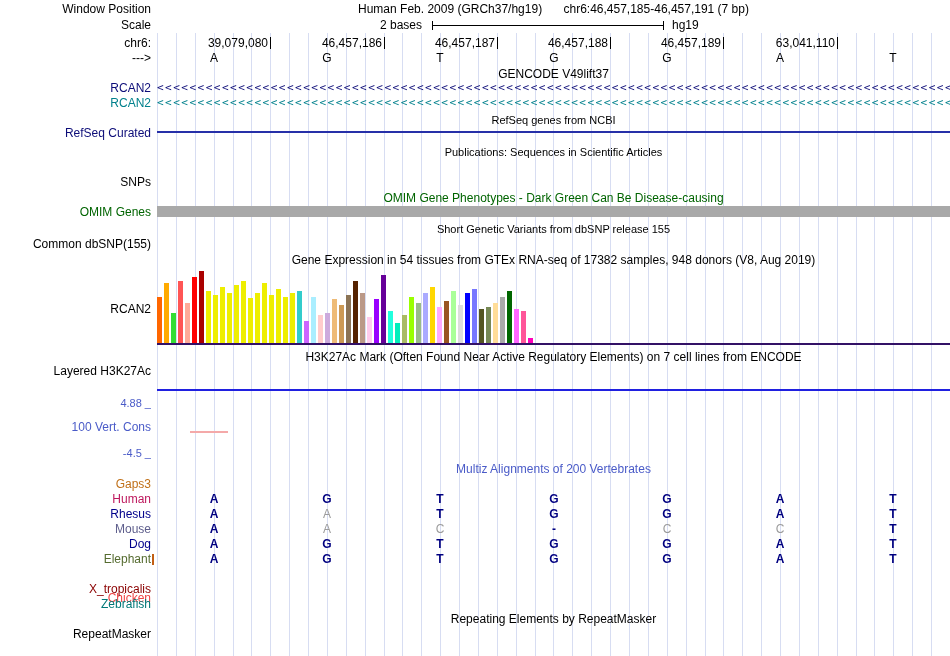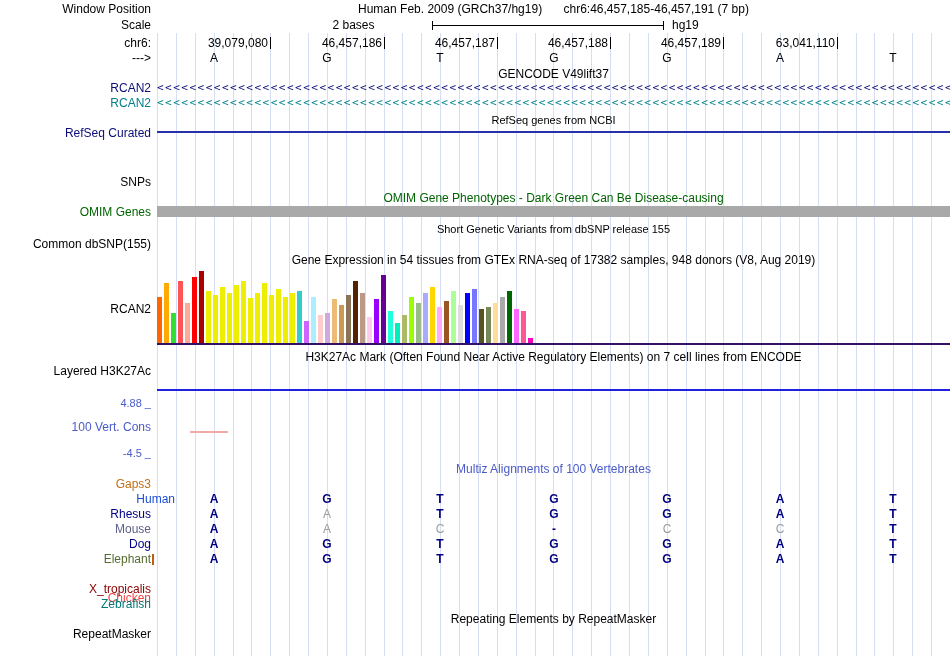--- a/index.html
+++ b/index.html
@@ -15,21 +15,21 @@
   .ttl-sm { font-size:11px; }
   .track { position:absolute; left:157px; top:0; width:793px; height:15px; }
   .tickLabel { position:absolute; top:0; width:80px; text-align:right; font-size:12px; white-space:nowrap; }
   .tickMark { position:absolute; top:1px; width:1px; height:12px; background:#000; }
   .baseGlyph { position:absolute; top:0; width:20px; text-align:center; font-size:12px; }
   .topBase { color:#000; }
   .mzBase { color:#000080; font-weight:bold; }
   .mzBase.muted { color:#9B9B9B; font-weight:normal; }
   .chevrons { overflow:hidden; white-space:nowrap; font-family:"DejaVu Sans Mono", monospace;
     font-size:11px; letter-spacing:1.5px; line-height:14px; }
-  .scaleVal { position:absolute; left:139px; top:0; width:115px; text-align:center; }
+  .scaleVal { position:absolute; left:150px; top:0; width:115px; text-align:right; }
   .scaleLine { position:absolute; top:7px; left:275px; width:232px; height:1px; background:#000; }
   .scaleLine::before,.scaleLine::after { content:""; position:absolute; top:-4px; width:1px; height:9px; background:#000; }
   .scaleLine::before { left:0; } .scaleLine::after { right:0; }
   .scaleAsm { position:absolute; left:515px; top:0; }
   .fullLine { position:absolute; left:0; width:793px; }
   #gtex-bars { position:absolute; left:157px; top:269px; width:793px; height:74px; display:flex; align-items:flex-end; gap:2px; }
   .gtexBar { flex:0 0 5px; width:5px; }
   #multiz-rows { position:absolute; left:0; top:477px; width:950px; height:135px; }
   .mzRow { position:absolute; left:0; width:950px; height:15px; line-height:14px; }
   .mzLabel { position:absolute; left:0; top:0; width:151px; text-align:right; white-space:nowrap; font-size:12px; }
@@ -107,20 +107,23 @@
   <div class="row" style="top:113px">
     <div class="ttl ttl-sm">RefSeq genes from NCBI</div>
   </div>
   <div class="row" style="top:126px">
     <div class="lbl" style="color: rgb(12, 12, 120);">RefSeq Curated</div>
     <div class="track">
       <div class="fullLine" style="top: 5px; height: 2px; background: rgb(38, 48, 168);"></div>
     </div>
   </div>
 
+  <div class="row" style="top:145px">
+    <div class="ttl ttl-sm">Publications: Sequences in Scientific Articles</div>
+  </div>
   <div class="row" style="top:175px">
     <div class="lbl">SNPs</div>
   </div>
 
   <div class="row" style="top:191px">
     <div class="ttl" style="color: rgb(0, 100, 0);">OMIM Gene Phenotypes - Dark Green Can Be Disease-causing</div>
   </div>
   <div class="row" style="top:205px">
     <div class="lbl" style="color: rgb(0, 100, 0);">OMIM Genes</div>
     <div class="track">
@@ -224,29 +227,29 @@
   <div class="row" style="top:431px">
     <div class="track" style="height:2px">
       <div style="position: absolute; left: 33px; top: 0px; width: 38px; height: 2px; background: rgb(244, 169, 169);"></div>
     </div>
   </div>
   <div class="row" style="top:446px">
     <div class="lbl lbl-sm" style="color: rgb(74, 91, 200);">-4.5 _</div>
   </div>
 
   <div class="row" style="top:462px">
-    <div class="ttl" style="color: rgb(74, 91, 200);">Multiz Alignments of 100 Vertebrates</div>
+    <div class="ttl" style="color: rgb(74, 91, 200);">Multiz Alignments of 200 Vertebrates</div>
   </div>
   <div id="multiz-rows">
       <div class="mzRow" style="top: 0px;">
         <div class="mzLabel" style="color: rgb(192, 112, 24);">Gaps3</div>
         <div class="mzArea"></div>
       </div>
       <div class="mzRow" style="top: 15px;">
-        <div class="mzLabel" style="color: #1d4ed8; margin-left: 24px;">Human</div>
+        <div class="mzLabel" style="color: #be185d;">Human</div>
         <div class="mzArea">
           <span class="baseGlyph mzBase" style="left: 47px;">A</span>
           <span class="baseGlyph mzBase" style="left: 160px;">G</span>
           <span class="baseGlyph mzBase" style="left: 273px;">T</span>
           <span class="baseGlyph mzBase" style="left: 387px;">G</span>
           <span class="baseGlyph mzBase" style="left: 500px;">G</span>
           <span class="baseGlyph mzBase" style="left: 613px;">A</span>
           <span class="baseGlyph mzBase" style="left: 726px;">T</span>
         </div>
       </div>

